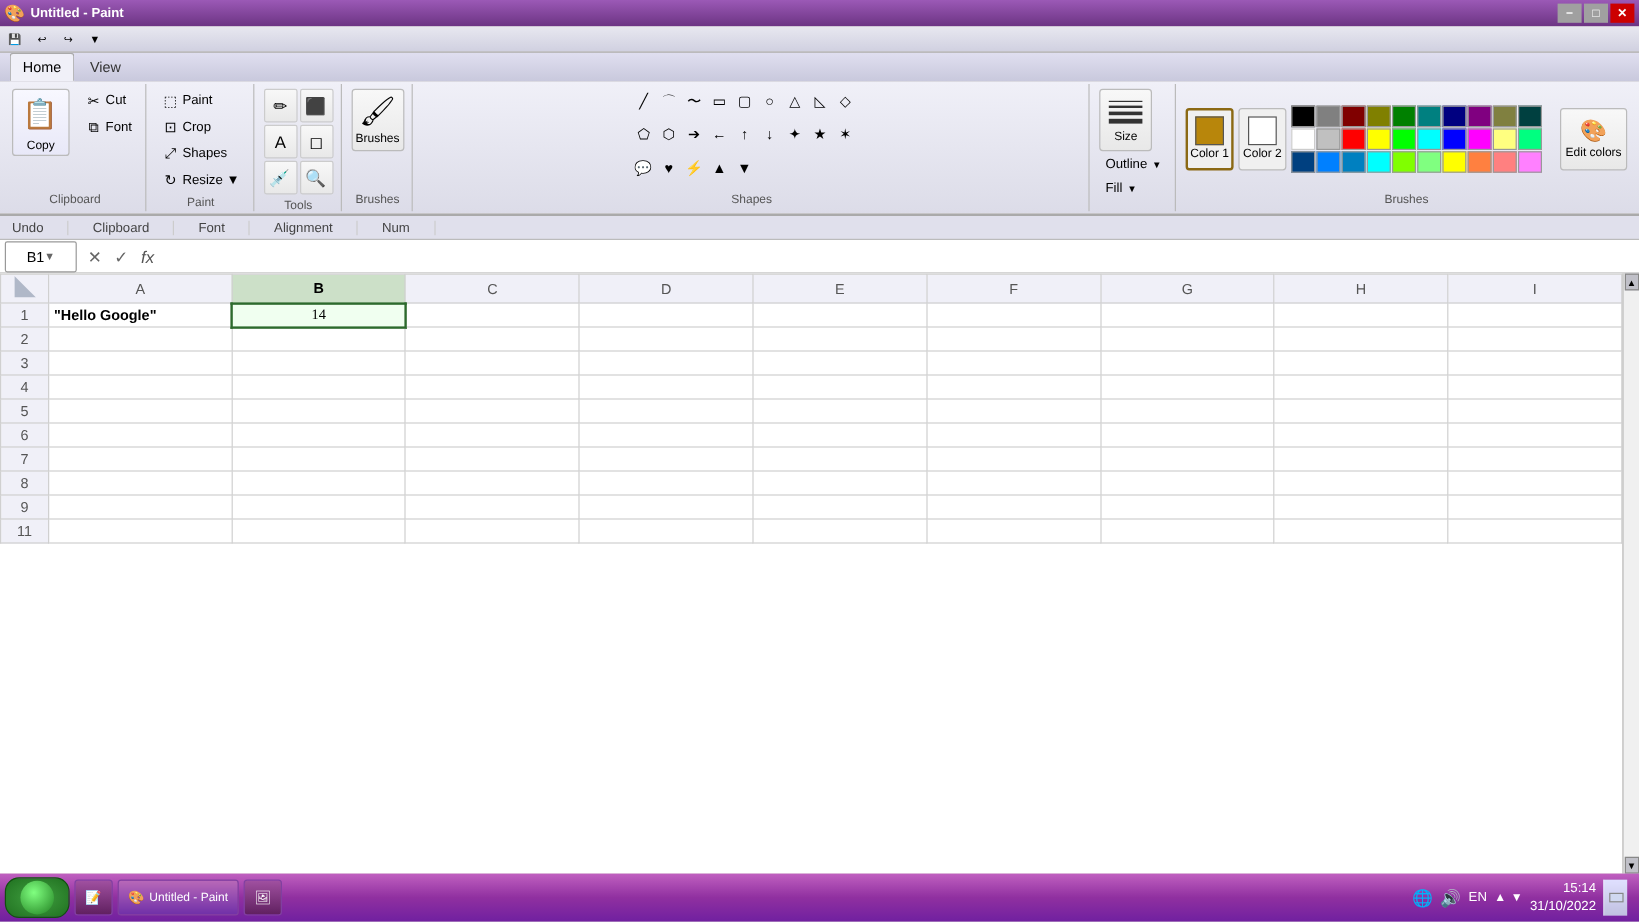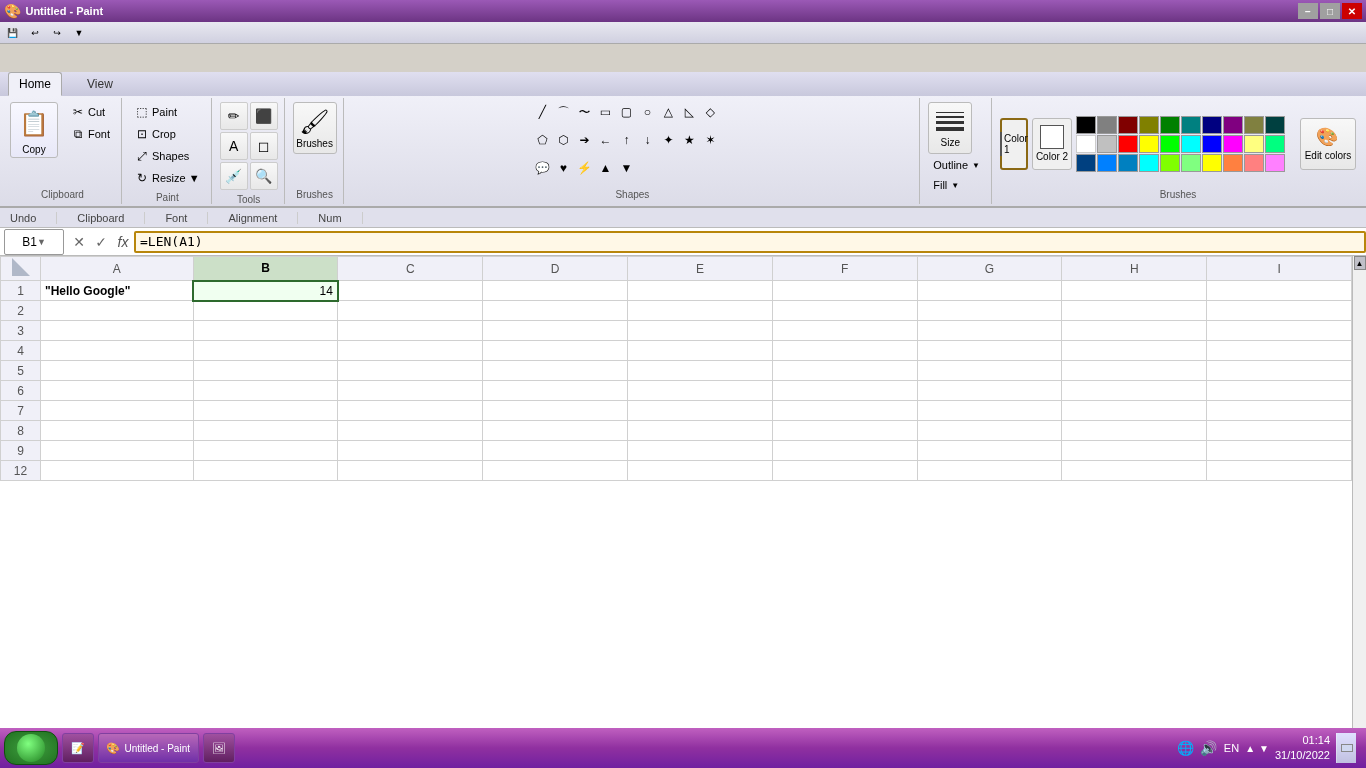--- a/index.html
+++ b/index.html
@@ -46,22 +46,21 @@
       border-radius: 2px;
     }
 
     
     .ribbon-tabs {
       height: 24px;
       background: linear-gradient(to bottom, #e0dff0 0%, #c8c8dc 100%);
       display: flex;
       align-items: flex-end;
       padding: 0 8px;
-      gap: 14px;
-      margin-top: 28px;
+      gap: 2px;
     }
     .ribbon-tab {
       padding: 4px 10px;
       font-size: 12px;
       cursor: pointer;
       border-radius: 3px 3px 0 0;
       border: 1px solid transparent;
     }
     .ribbon-tab.active {
       background: #f0f0f8;
@@ -150,22 +149,22 @@
     }
     .shape-btn {
       width: 20px; height: 20px;
       display: flex; align-items: center; justify-content: center;
       font-size: 12px;
       cursor: pointer;
       border: 1px solid transparent;
       border-radius: 1px;
     }
     .color-btn-selected {
-      width: 28px; height: 52px;
-      display: flex; flex-direction: row; align-items: center; justify-content: center;
+      width: 40px; height: 52px;
+      display: flex; flex-direction: column; align-items: center; justify-content: center;
       border: 2px solid #8B6914;
       border-radius: 3px;
       background: #f0f0f0;
       cursor: pointer;
       font-size: 10px;
       gap: 2px;
     }
     .color-btn-normal {
       width: 40px; height: 52px;
       display: flex; flex-direction: column; align-items: center; justify-content: center;
@@ -297,21 +296,22 @@
     table.grid td.row-num {
       background: #f0f0f8;
       text-align: center;
       color: #555;
       min-width: 40px;
       width: 40px;
     }
     table.grid td.selected-cell {
       border: 2px solid #2d6a2d;
       background: #f0fff0;
-      text-align: right;
+      text-align: center;
+      font-family: Liberation Serif, serif;
     }
     table.grid td.cell-a1 {
       font-weight: bold;
     }
     .corner-header {
       width: 40px;
       min-width: 40px;
       background: #f0f0f8;
       border: 1px solid #d0d0d0;
     }
@@ -622,21 +622,20 @@
 </div>
 
 <div class="formula-bar">
   <div class="cell-ref-box">
     <span>B1</span>
     <span style="font-size:9px; color:#666;">▼</span>
   </div>
   <div class="formula-x-btn">✕</div>
   <div class="formula-check-btn">✓</div>
   <div class="formula-icon">fx</div>
-  <input class="formula-input" type="text" value="=LEN(A1)" style="">
 </div>
 
 <div style="display:flex; height: calc(768px - 22px - 22px - 24px - 112px - 20px - 28px - 40px); position:relative;">
   <div class="spreadsheet">
     <table class="grid">
       <thead>
         <tr>
           <th class="corner-header">
             <svg width="18" height="18" viewBox="0 0 18 18" style="cursor:pointer;">
               <polygon points="0,0 18,18 0,18" fill="#b0b8c8"></polygon>
@@ -756,21 +755,21 @@
             <td></td>
             <td></td>
             <td></td>
             <td></td>
             <td></td>
             <td></td>
             <td></td>
             <td></td>
           </tr>
           <tr>
-            <td class="row-num">12</td>
+            <td class="row-num">11</td>
             <td></td>
             <td></td>
             <td></td>
             <td></td>
             <td></td>
             <td></td>
             <td></td>
             <td></td>
             <td></td>
           </tr>
@@ -801,20 +800,20 @@
   </div>
   <div class="system-tray">
     <span class="tray-icon">🌐</span>
     <span class="tray-icon">🔊</span>
     <span class="tray-icon" style="font-size:11px;">EN</span>
     <div style="display:flex; gap:4px; align-items:center;">
       <span style="font-size:10px; color:white;">▲</span>
       <span style="font-size:10px; color:white;">▼</span>
     </div>
     <div class="tray-time">
-      <div>01:14</div>
+      <div>15:14</div>
       <div>31/10/2022</div>
     </div>
     <div style="width:20px; height:30px; background: linear-gradient(to bottom, #e0e0ff, #c0c0e0); border-left:1px solid rgba(255,255,255,0.3); display:flex; align-items:center; justify-content:center;">
       <div style="width:12px; height:8px; border:1px solid #888; background: #d0d8f0;"></div>
     </div>
   </div>
 </div>
 
 </body></html>

